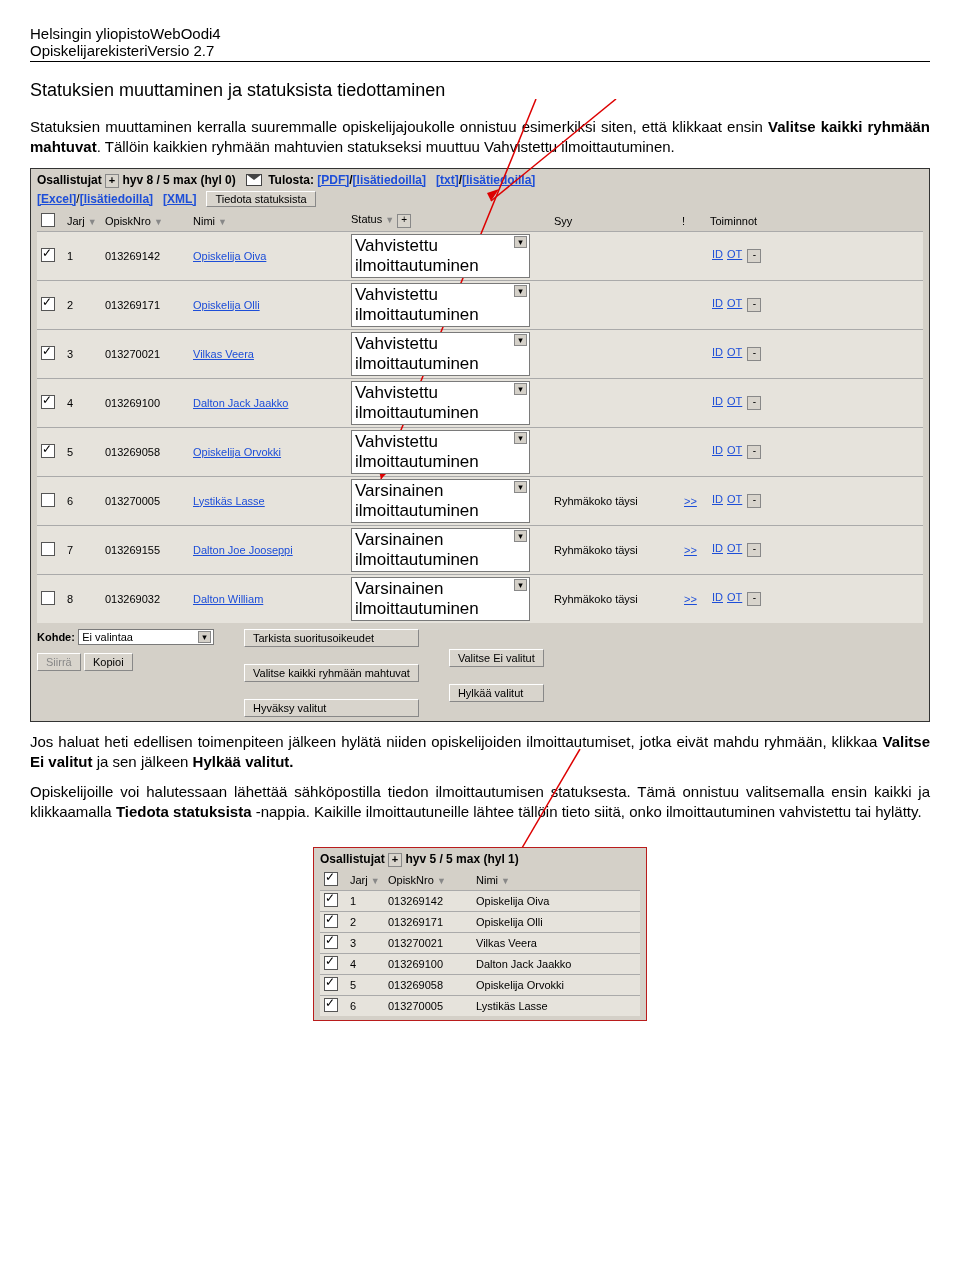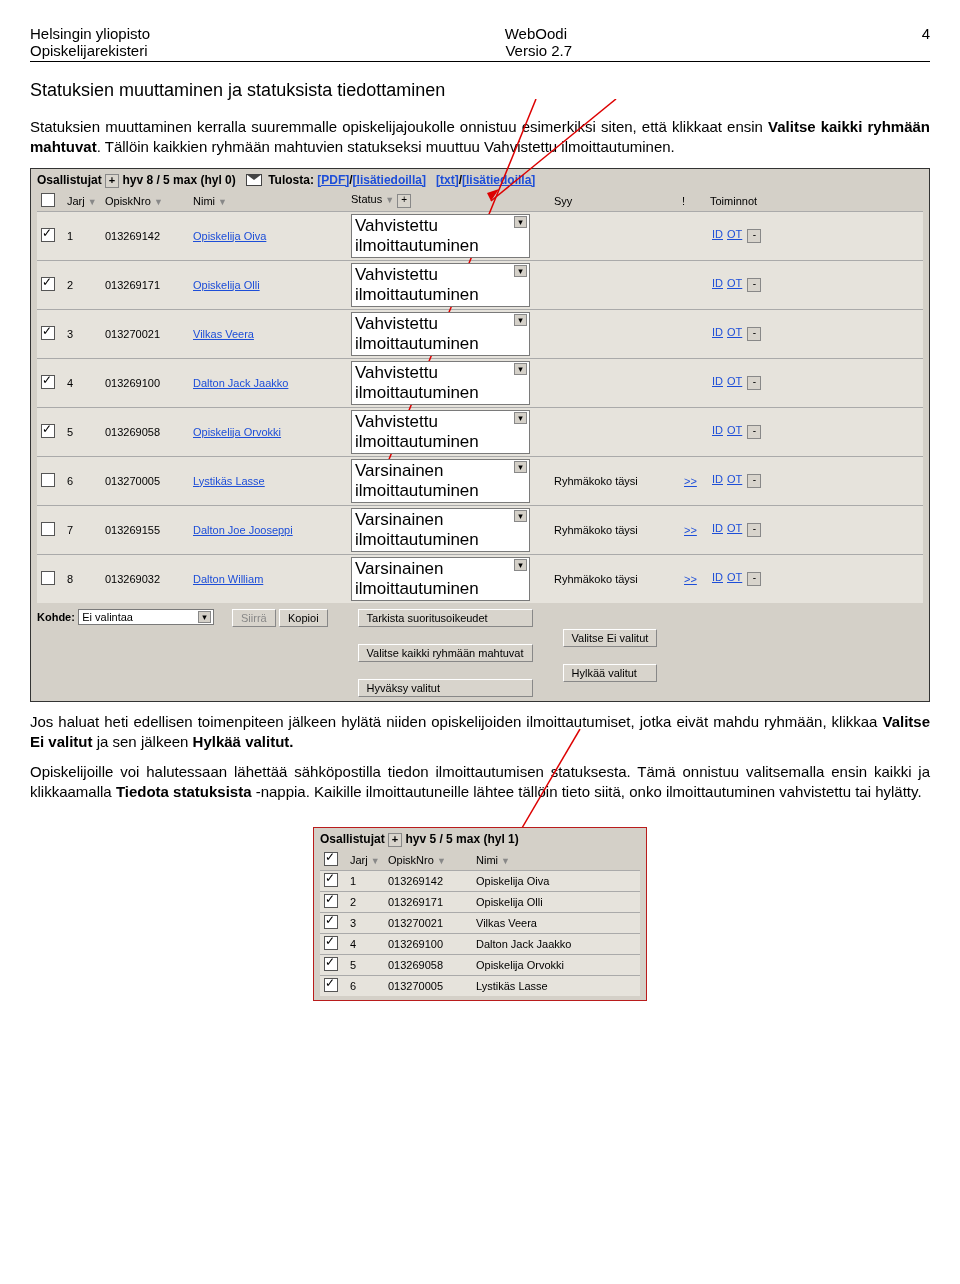--- a/index.html
+++ b/index.html
@@ -1,16 +1,16 @@
 <!DOCTYPE html>
 <html><head>
 <meta charset="utf-8">
 <style>
 body{font-family:Arial,Helvetica,sans-serif;font-size:15px;margin:0;padding:25px 30px;background:#fff;color:#000;width:900px}
-.hrow{display:flex;justify-content:space-between;font-size:15px}
+.hrow{display:flex;justify-content:flex-start;font-size:15px}
 .hrow span:nth-child(3){text-align:right}
 .rule{border-bottom:1px solid #000;margin:2px 0 18px}
 h2{font-size:18px;font-weight:normal;margin:10px 0 16px}
 p{margin:10px 0;text-align:justify;line-height:1.35}
 .bold{font-weight:bold}
 .shot{border:1px solid #333;background:#d4d0c8;padding:4px 6px;font-size:12px;margin:10px 0;position:relative}
 .shot a{color:#1d4ed8;text-decoration:underline}
 .linktop{font-weight:bold;margin-bottom:3px}
 .linktop2{margin-bottom:4px}
 .btnlike{display:inline-block;border:1px solid #888;border-top-color:#fff;border-left-color:#fff;background:#d8d4cc;padding:1px 8px;font-size:11px}
@@ -72,20 +72,25 @@
 
  <div class="linktop">
   <span>Osallistujat</span>
   <span class="plusbox">+</span>
   <span>hyv 8 / 5 max (hyl 0)</span>
   &nbsp;&nbsp;<span class="envelope"></span>
   <span>Tulosta:</span>
   <a>[PDF]</a>/<a>[lisätiedoilla]</a>&nbsp;&nbsp;
   <a>[txt]</a>/<a>[lisätiedoilla]</a>
  </div>
+ <div class="linktop2">
+  <a class="bold">[Excel]</a>/<a class="bold">[lisätiedoilla]</a>&nbsp;&nbsp;
+  <a class="bold">[XML]</a>&nbsp;&nbsp;
+  <span class="btnlike">Tiedota statuksista</span>
+ </div>
 
  <table class="grid">
   <tbody>
         <tr>
    <th style="width:18px"><span class="cb"></span></th>
    <th style="width:30px"><span>Jarj</span> <span class="tri">▼</span></th>
    <th style="width:80px"><span>OpiskNro</span> <span class="tri">▼</span></th>
    <th style="width:150px"><span>Nimi</span> <span class="tri">▼</span></th>
    <th style="width:195px"><span>Status</span> <span class="tri">▼</span> <span class="dash">+</span></th>
    <th style="width:120px">Syy</th>
@@ -171,21 +176,21 @@
           <td><a>Dalton William</a></td>
           <td><span class="sel">Varsinainen ilmoittautuminen</span></td>
           <td>Ryhmäkoko täysi</td>
           <td><a class="idot">&gt;&gt;</a></td>
           <td><a class="idot">ID</a><a class="idot">OT</a> <span class="dash">-</span></td>
         </tr>
       </tbody>
  </table>
 
  <div class="btnrow">
-  <div style="display:flex;flex-direction:row;gap:18px">
+  <div style="display:flex;flex-direction:column;gap:8px">
    <div>
     <span class="kohtxt">Kohde:</span>
     <span class="selk">Ei valintaa</span>
    </div>
    <div>
     <span class="fbtn" style="color:#888">Siirrä</span>
     <span class="fbtn">Kopioi</span>
    </div>
   </div>
   <div class="btncol">

